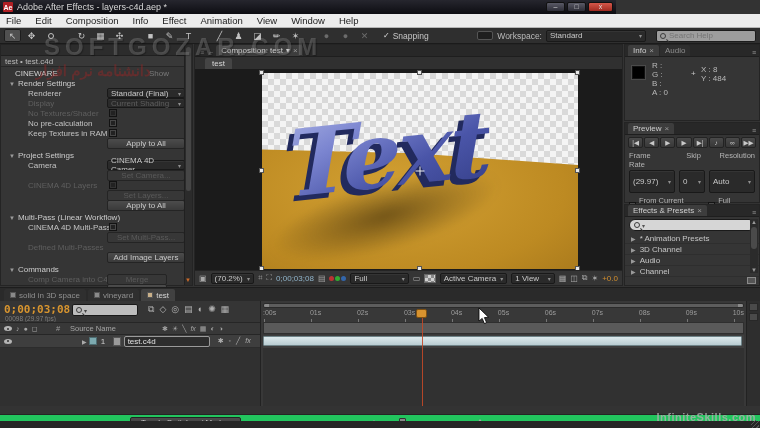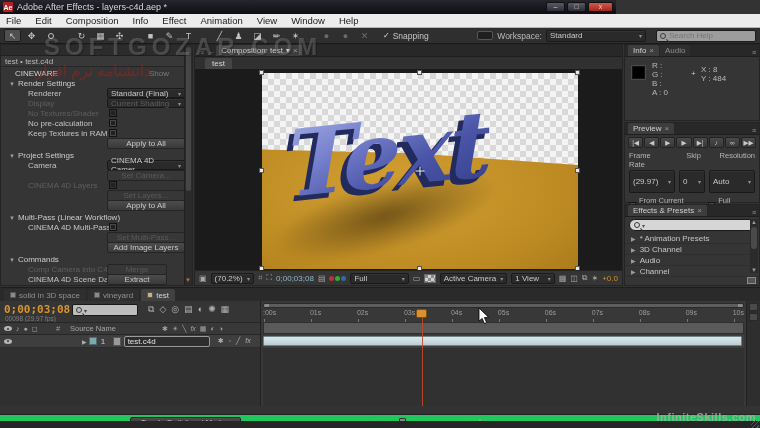--- a/index.html
+++ b/index.html
@@ -382,20 +382,23 @@
       <div class="erow">
           <span class="esec">Multi-Pass (Linear Workflow)</span>
         </div>
       <div class="erow">
           <span class="elbl">CINEMA 4D Multi-Pass</span>
           <span class="ecb"></span>
         </div>
       <div class="erow">
           <div class="ectl btn disabled">Set Multi-Pass...</div>
         </div>
+      <div class="erow">
+          <span class="elbl disabled">Defined Multi-Passes</span>
+        </div>
       <div class="erow tall">
           <div class="ectl btn">Add Image Layers</div>
         </div>
       <div class="erow">
           <span class="esec">Commands</span>
         </div>
       <div class="erow">
           <span class="elbl disabled">Comp Camera into C4D</span>
         <div class="ectl btn disabled" style="left:106px;width:60px">Merge</div>
         </div>

